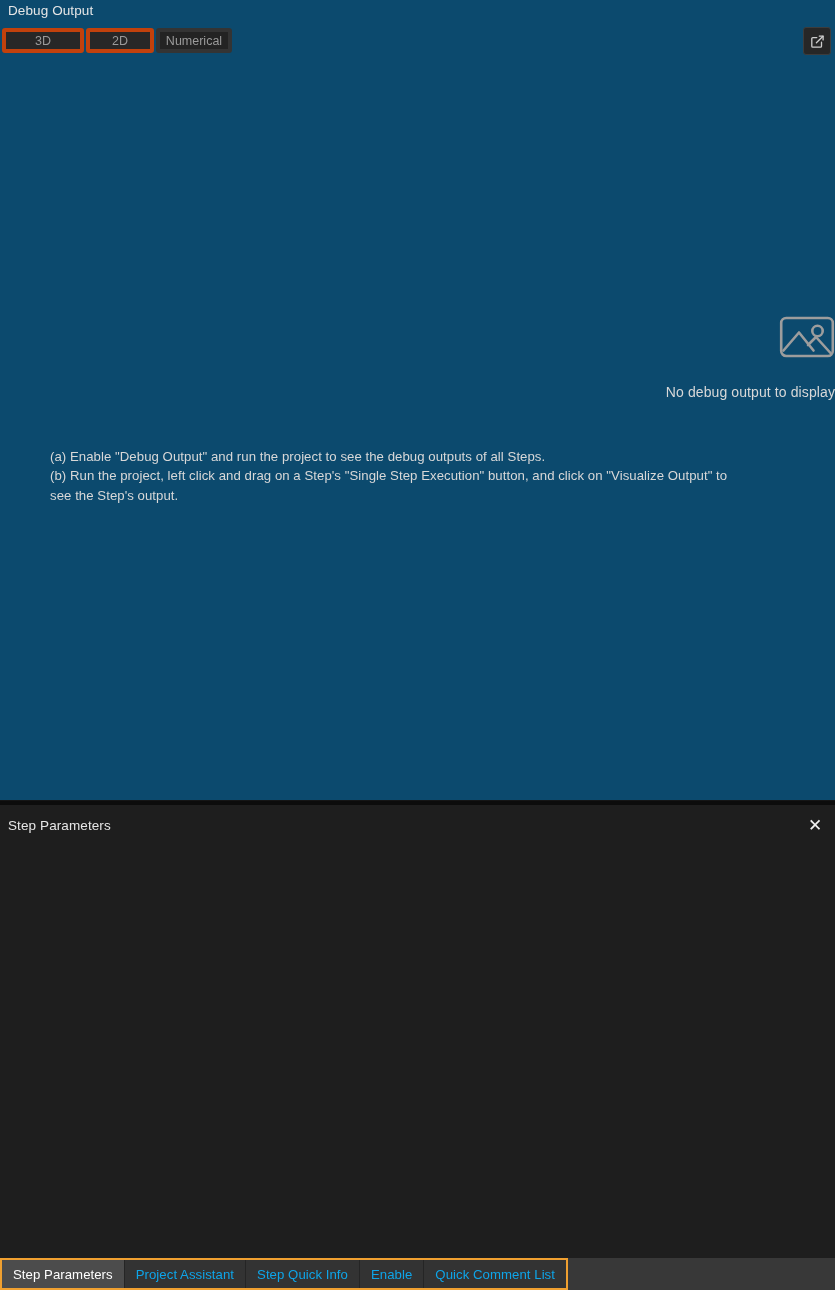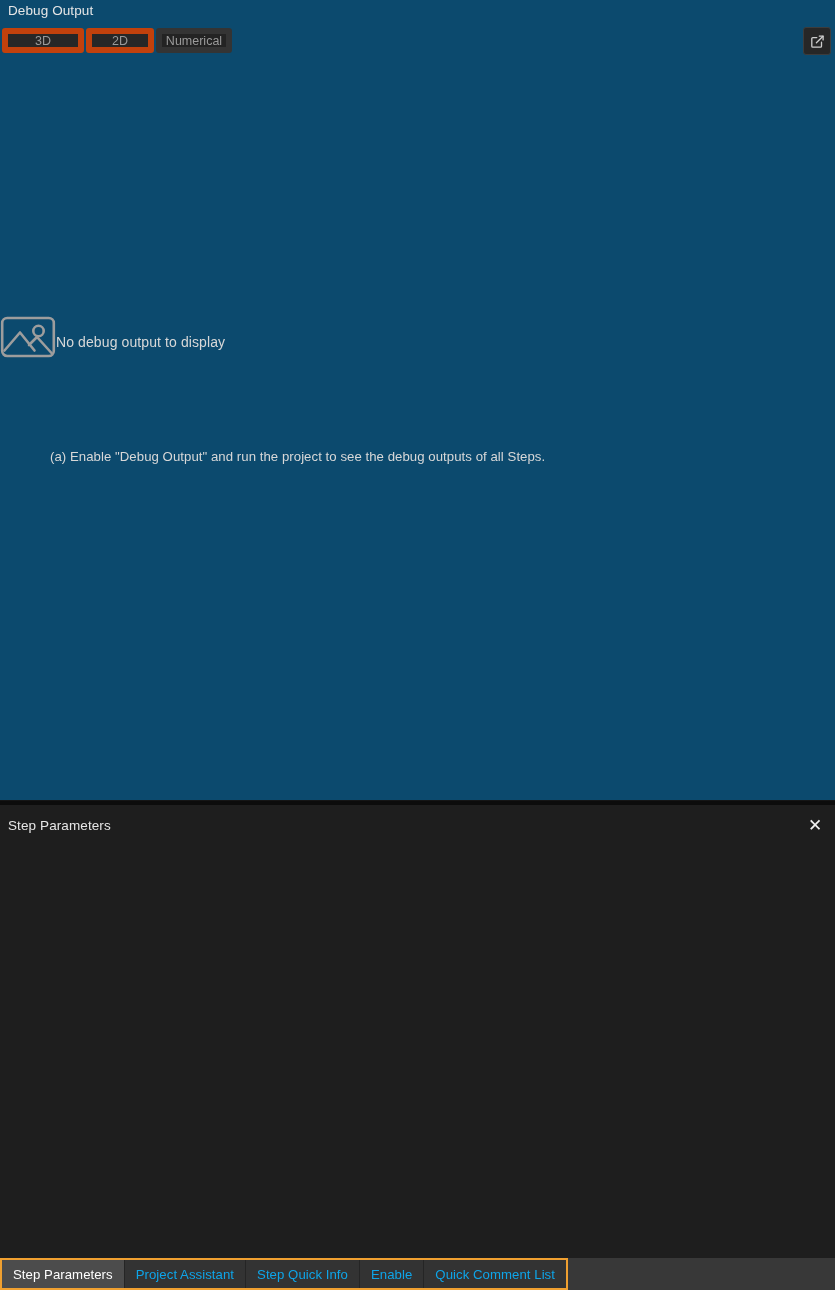--- a/index.html
+++ b/index.html
@@ -43,21 +43,21 @@
     position: absolute;
     left: 2px;
     top: 28px;
     display: flex;
     gap: 2px;
   }
 
   .mode-btn {
     height: 25px;
     background: #272727;
-    border: 6px solid #c2410c;
+    border: 4px solid #c2410c;
     border-radius: 3px;
     color: #9a9a9a;
     font-size: 12.5px;
     font-family: "Liberation Sans", sans-serif;
     display: flex;
     align-items: center;
     justify-content: center;
     cursor: default;
   }
   .mode-btn.w3d { width: 82px; }
@@ -84,22 +84,22 @@
   }
   .popout-btn svg { display: block; }
 
   
   .empty-wrap {
     position: absolute;
     left: 0;
     right: 0;
     top: 312px;
     display: flex;
-    flex-direction: row;
-    align-items: flex-start;
+    flex-direction: column;
+    align-items: flex-end;
   }
 
   .img-icon { width: 56px; height: 50px; display: block; }
 
   .empty-text {
     margin-top: 22px;
     font-size: 14px;
     color: #d8d8d8;
     letter-spacing: 0.1px;
   }
@@ -231,20 +231,21 @@
           <circle cx="38.5" cy="19" r="5.2"></circle>
           <path d="M4.5 38.5L20 20.5 34.5 38.5"></path>
           <path d="M29 33l8-8 14.5 16"></path>
         </svg>
       </span>
       <div class="empty-text">No debug output to display</div>
     </div>
 
     <div class="hint-block">
       <p>(a) Enable "Debug Output" and run the project to see the debug outputs of all Steps.</p>
+      <p>(b) Run the project, left click and drag on a Step's "Single Step Execution" button, and click on "Visualize Output" to see the Step's output.</p>
     </div>
   </section>
 
   <div class="panel-sep"></div>
 
   <section class="params-panel">
     <div class="params-header">
       <span class="params-title">Step Parameters</span>
       <button class="close-btn">✕</button>
     </div>

